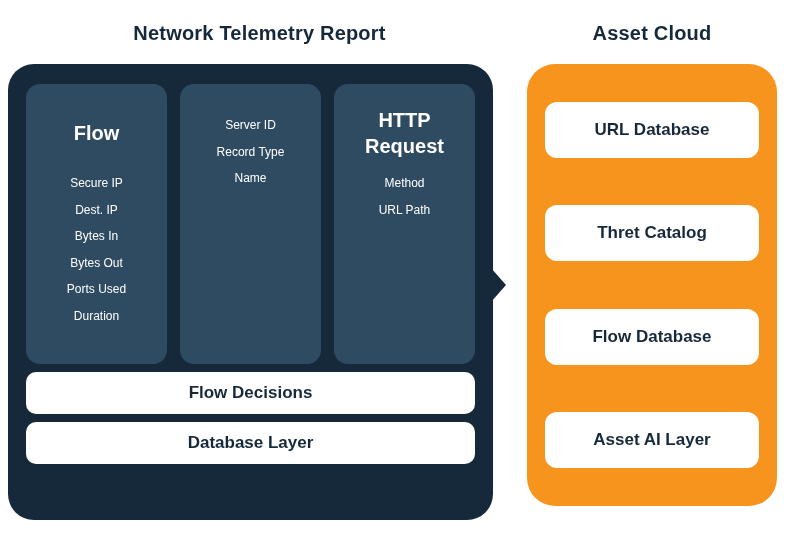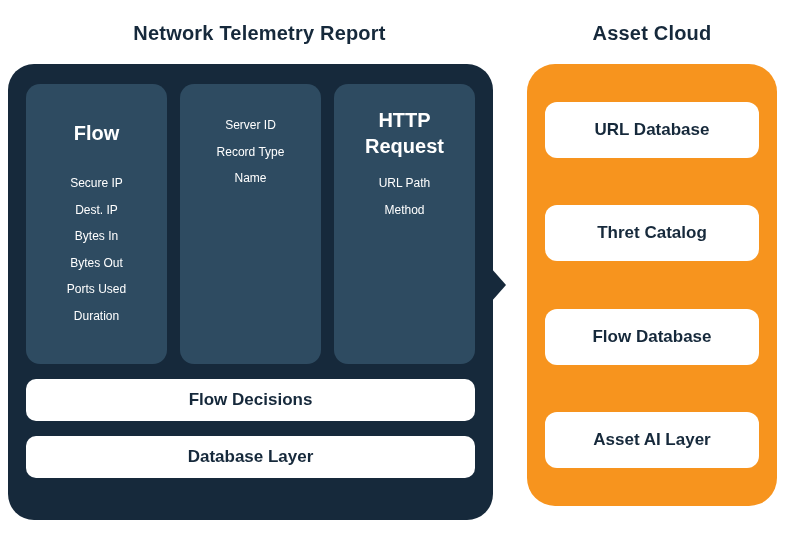--- a/index.html
+++ b/index.html
@@ -65,21 +65,21 @@
   }
   .card-item{
     font-size:12px;
     line-height:1.3;
     margin-bottom:11px;
     max-width:118px;
     margin-left:auto;
     margin-right:auto;
   }
   .white-bar{
-    margin-top:15px;
+    margin-top:8px;
     height:42px;
     background:var(--white);
     border-radius:10px;
     display:flex;
     align-items:center;
     justify-content:center;
     font-size:17px;
     font-weight:bold;
     color:var(--navy);
   }
@@ -145,22 +145,22 @@
       <div class="card-items">
         <div class="card-item">Server ID</div>
         <div class="card-item">Record Type</div>
         <div class="card-item">Name</div>
       </div>
     </div>
 
     <div class="card">
       <div class="card-title">HTTP Request</div>
       <div class="card-items">
+        <div class="card-item">Method</div>
         <div class="card-item">URL Path</div>
-        <div class="card-item">Method</div>
       </div>
     </div>
 
   </div>
 
   <div class="white-bar">
     <span>Flow Decisions</span>
   </div>
 
   <div class="white-bar">

